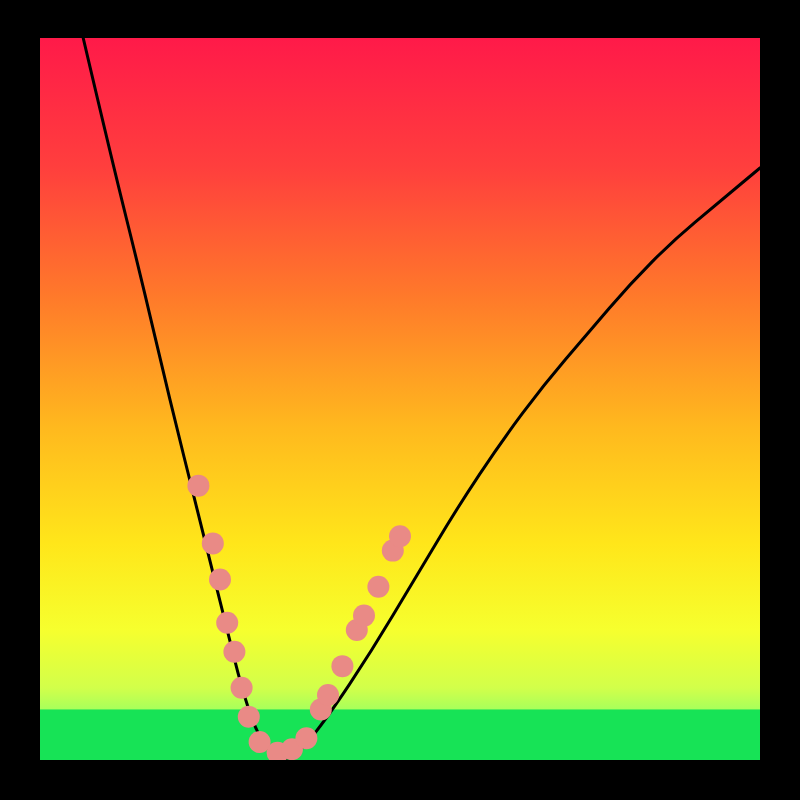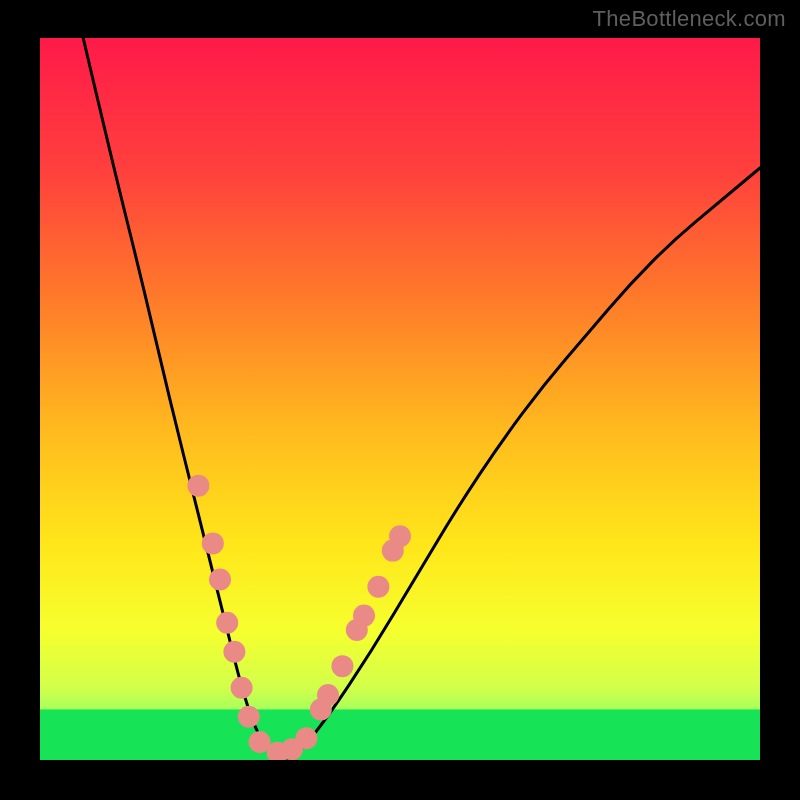--- a/index.html
+++ b/index.html
@@ -75,14 +75,13 @@
           <circle cx="342.4" cy="666.14" r="11" fill="#e98a86" stroke="#e98a86" stroke-width="0"></circle>
           <circle cx="356.8" cy="630.0400000000001" r="11" fill="#e98a86" stroke="#e98a86" stroke-width="0"></circle>
           <circle cx="364" cy="615.6" r="11" fill="#e98a86" stroke="#e98a86" stroke-width="0"></circle>
           <circle cx="378.4" cy="586.72" r="11" fill="#e98a86" stroke="#e98a86" stroke-width="0"></circle>
           <circle cx="392.8" cy="550.62" r="11" fill="#e98a86" stroke="#e98a86" stroke-width="0"></circle>
           <circle cx="400" cy="536.18" r="11" fill="#e98a86" stroke="#e98a86" stroke-width="0"></circle>
         </g>
     </g>
   </svg>
 
-  <div class="watermark">TheBottleneck.com</div>
 </div>
 
 </body></html>

